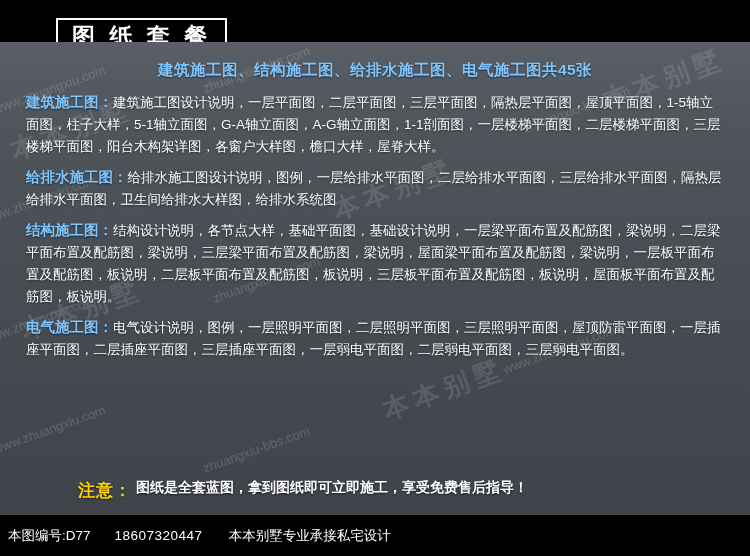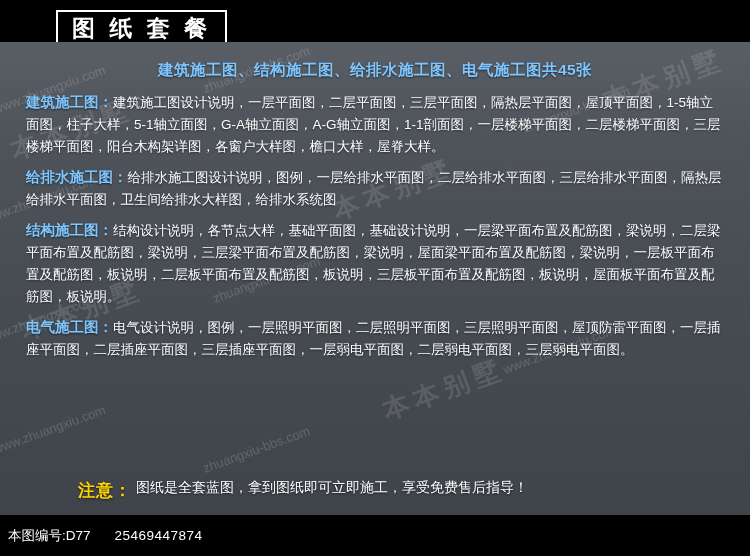--- a/index.html
+++ b/index.html
@@ -16,21 +16,21 @@
   .page {
     position: relative;
     width: 750px;
     height: 556px;
     background: #000000;
     box-sizing: border-box;
   }
   
   .title-bar {
     position: absolute;
-    left: 0; top: 4px;
+    left: 0; top: 12px;
     width: 750px;
     height: 38px;
     background: #000000;
   }
   .title-box {
     position: absolute;
     left: 56px;
     top: 6px;
     border: 2px solid #ffffff;
     padding: 3px 14px 5px 14px;
@@ -121,21 +121,21 @@
     color: #ffd400;
     font-size: 17px;
     font-weight: bold;
     margin-left: 78px;
     letter-spacing: 1px;
     text-shadow: 0 1px 2px rgba(0,0,0,0.6);
   }
   .notice-text {
     color: #ffffff;
     font-size: 14px;
-    font-weight: normal;
+    font-weight: bold;
     margin-left: 4px;
     text-shadow: 0 1px 2px rgba(0,0,0,0.6);
   }
   
   .footer {
     position: absolute;
     left: 0;
     top: 515px;
     width: 656px;
     height: 41px;
@@ -204,16 +204,17 @@
 
     <div class="notice">
       <span class="notice-label">注意：</span>
       <span class="notice-text">图纸是全套蓝图，拿到图纸即可立即施工，享受免费售后指导！</span>
     </div>
 
   </div>
 
   <div class="footer">
     <span class="f-item f-first">本图编号:D77</span>
-    <span class="f-phone">25469447874</span>
+    <span class="f-phone">18607320447</span>
+    <span class="f-item">本本别墅专业承接私宅设计</span>
   </div>
 
 </div>
 
 </body></html>

